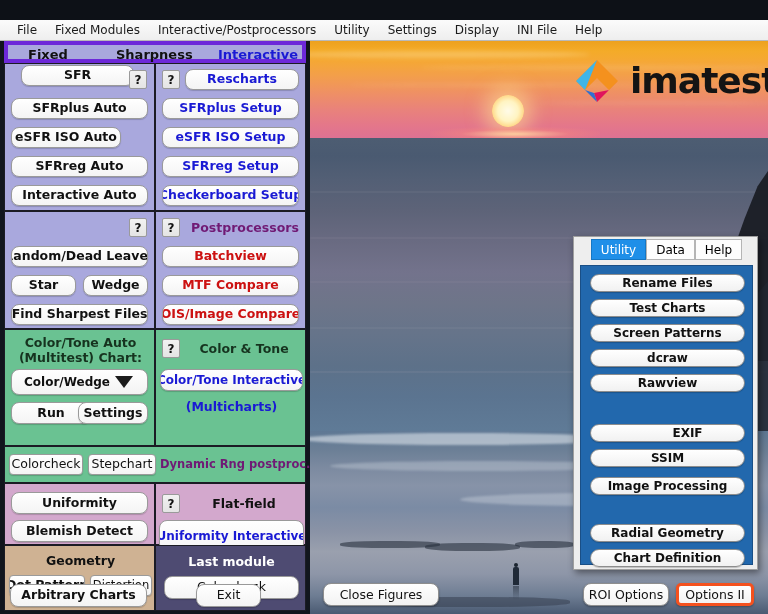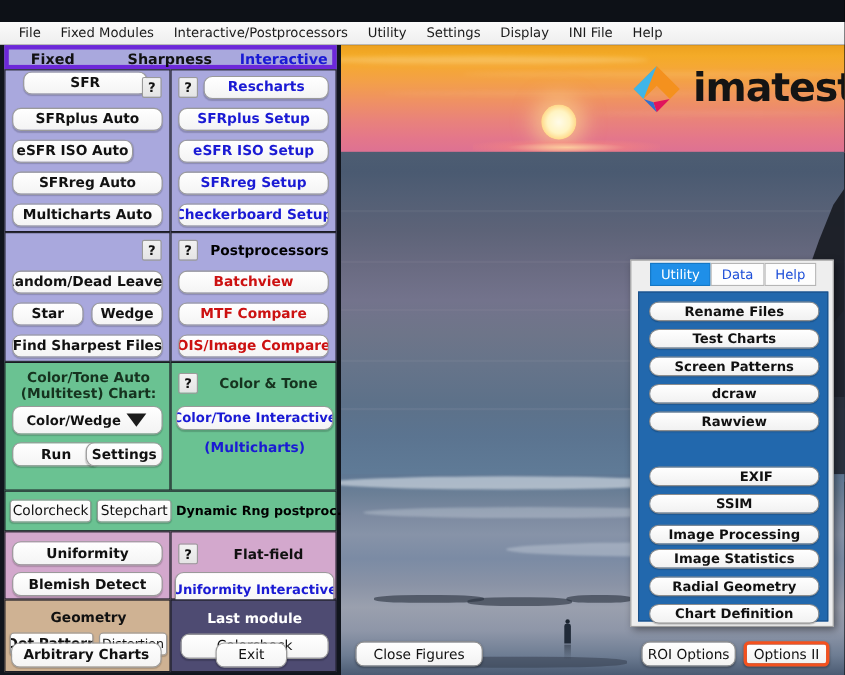--- a/index.html
+++ b/index.html
@@ -282,21 +282,21 @@
   }
   .statictext {
     position: absolute;
     font-size: 12.5px;
     font-weight: bold;
     line-height: 1.05;
     text-align: center;
     white-space: nowrap;
   }
   .txt-blue  { color: #1a1ad4; }
-  .txt-red   { color: #000000; }
+  .txt-red   { color: #701a75; }
   .txt-black { color: #111; }
   .txt-dark  { color: #16331f; }
   .txt-white { color: #ffffff; }
 
   
   .dropdown {
     position: absolute;
     box-sizing: border-box;
     background: linear-gradient(#ffffff, #f3f3f3);
     border: 1px solid #9a9a9a;
@@ -341,21 +341,21 @@
     gap: 0px;
   }
   .util-tab {
     box-sizing: border-box;
     height: 21px;
     padding: 0 9px;
     font-size: 12px;
     line-height: 20px;
     background: #fdfdfd;
     border: 1px solid #b5b5b5;
-    color: #1d4ed8;
+    color: #000000;
     cursor: pointer;
   }
   .util-tab.active {
     background: #1f8fe8;
     color: #ffffff;
     font-weight: normal;
     border-color: #1577c4;
   }
   .util-body {
     position: absolute;
@@ -484,21 +484,21 @@
       <div class="hdr-label txt-black" style="left:108px; top:0;text-align:right;">Sharpness</div>
       <div class="hdr-label txt-blue" style="left:210px; top:0;">Interactive</div>
     </div>
 
     <div class="section purple" style="left:4px; top:22px; width:151px; height:148px;">
       <div class="btn" style="left:6px; top:1px; width:113px; height:21px;margin-left:10px;">SFR</div>
       <div class="qbtn" style="left:124px; top:6px;">?</div>
       <div class="btn" style="left:6px; top:34px; width:137px; height:21px;">SFRplus Auto</div>
       <div class="btn" style="left:6px; top:63px; width:110px; height:21px;">eSFR ISO Auto</div>
       <div class="btn" style="left:6px; top:92px; width:137px; height:21px;">SFRreg Auto</div>
-      <div class="btn" style="left:6px; top:121px; width:137px; height:21px;">Multicharts Auto</div>
+      <div class="btn" style="left:6px; top:121px; width:137px; height:21px;">Interactive Auto</div>
     </div>
 
     <div class="section purple" style="left:155px; top:22px; width:151px; height:148px;">
       <div class="qbtn" style="left:6px; top:6px;">?</div>
       <div class="btn blue" style="left:29px; top:5px; width:114px; height:21px;">Rescharts</div>
       <div class="btn blue" style="left:6px; top:34px; width:137px; height:21px;">SFRplus Setup</div>
       <div class="btn blue" style="left:6px; top:63px; width:137px; height:21px;">eSFR ISO Setup</div>
       <div class="btn blue" style="left:6px; top:92px; width:137px; height:21px;">SFRreg Setup</div>
       <div class="btn blue" style="left:6px; top:121px; width:137px; height:21px;">Checkerboard Setup</div>
     </div>
@@ -576,21 +576,20 @@
     </div>
     <div class="util-body">
       <div class="ubtn" style="top:8px;">Rename Files</div>
       <div class="ubtn" style="top:33px;">Test Charts</div>
       <div class="ubtn" style="top:58px;">Screen Patterns</div>
       <div class="ubtn" style="top:83px;">dcraw</div>
       <div class="ubtn" style="top:108px;">Rawview</div>
       <div class="ubtn" style="top:158px;padding-left:40px;">EXIF</div>
       <div class="ubtn" style="top:183px;">SSIM</div>
       <div class="ubtn" style="top:211px;">Image Processing</div>
-      <div class="ubtn" style="top:233px;">Image Statistics</div>
       <div class="ubtn" style="top:258px;">Radial Geometry</div>
       <div class="ubtn" style="top:283px;">Chart Definition</div>
     </div>
   </div>
 
   <div class="bbtn" style="left:323px; top:583px; width:116px; height:23px;">Close Figures</div>
   <div class="bbtn" style="left:583px; top:583px; width:86px; height:23px;">ROI Options</div>
   <div class="bbtn highlight" style="left:676px; top:583px; width:78px; height:23px;">Options II</div>
 
 </div>

